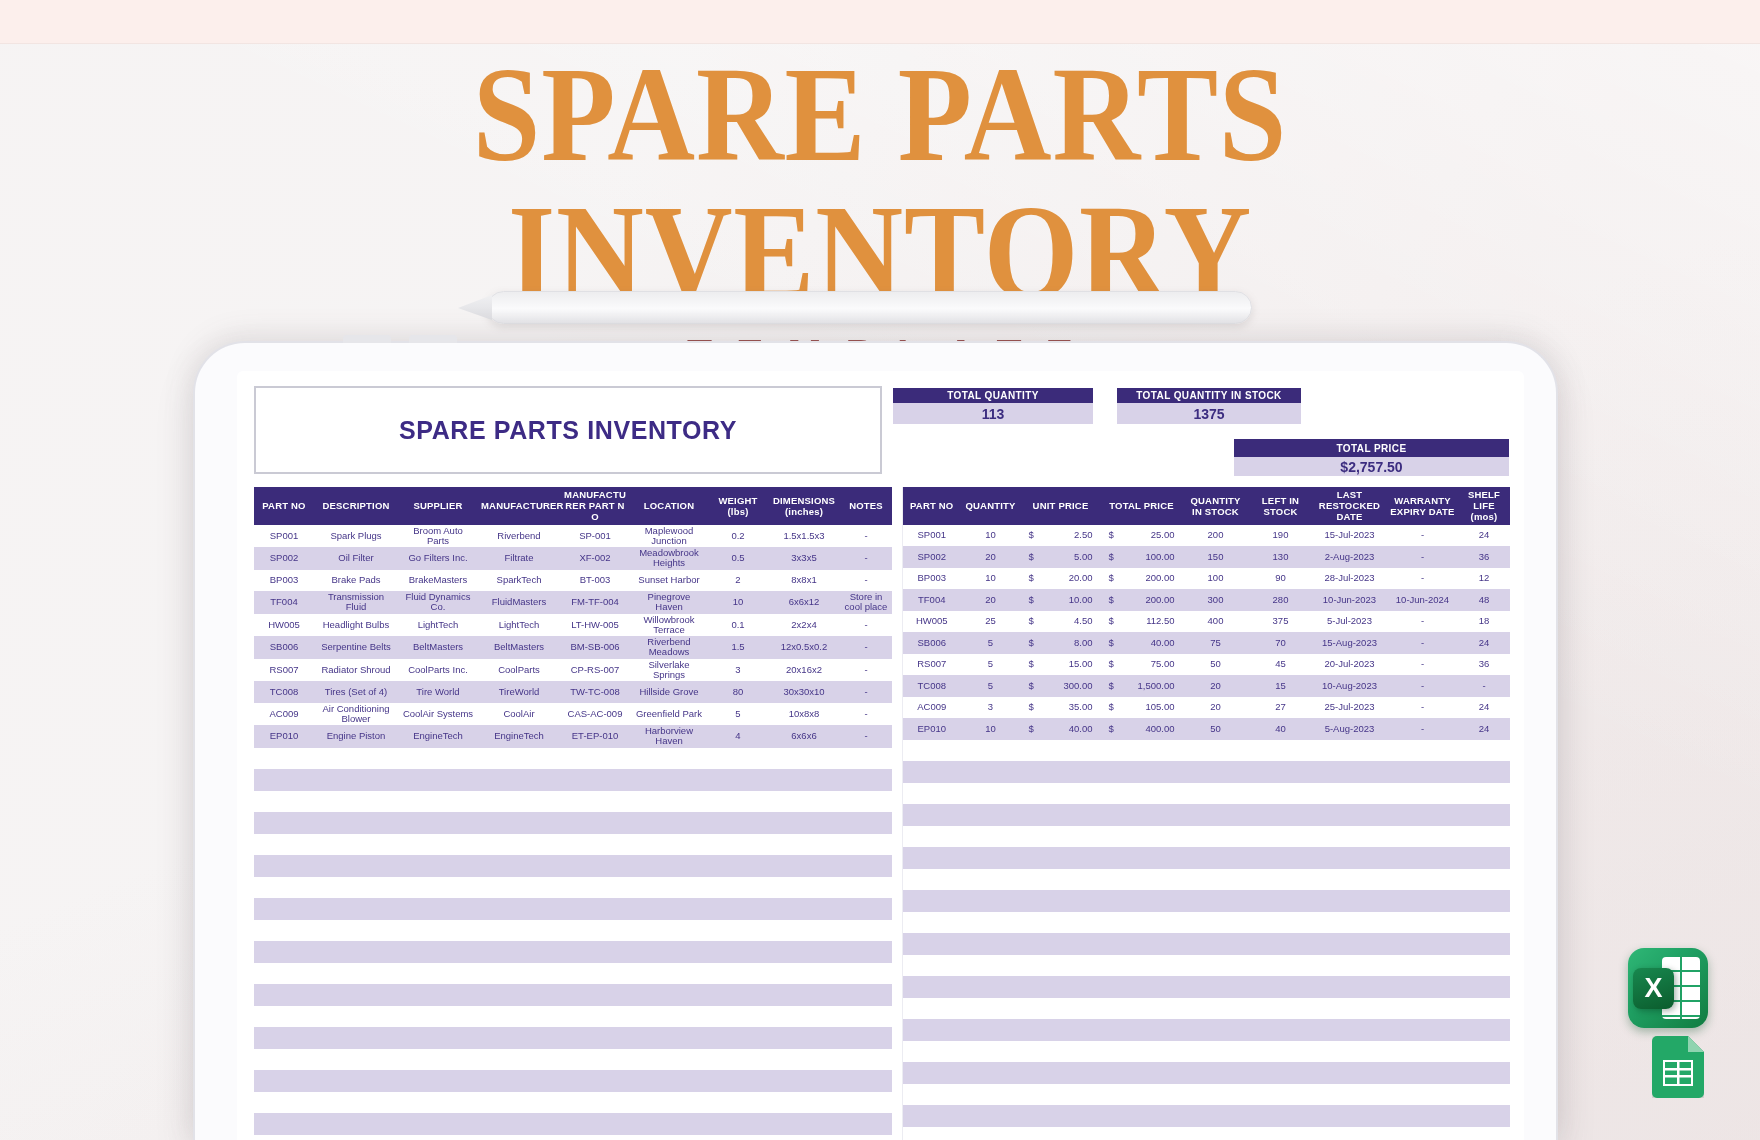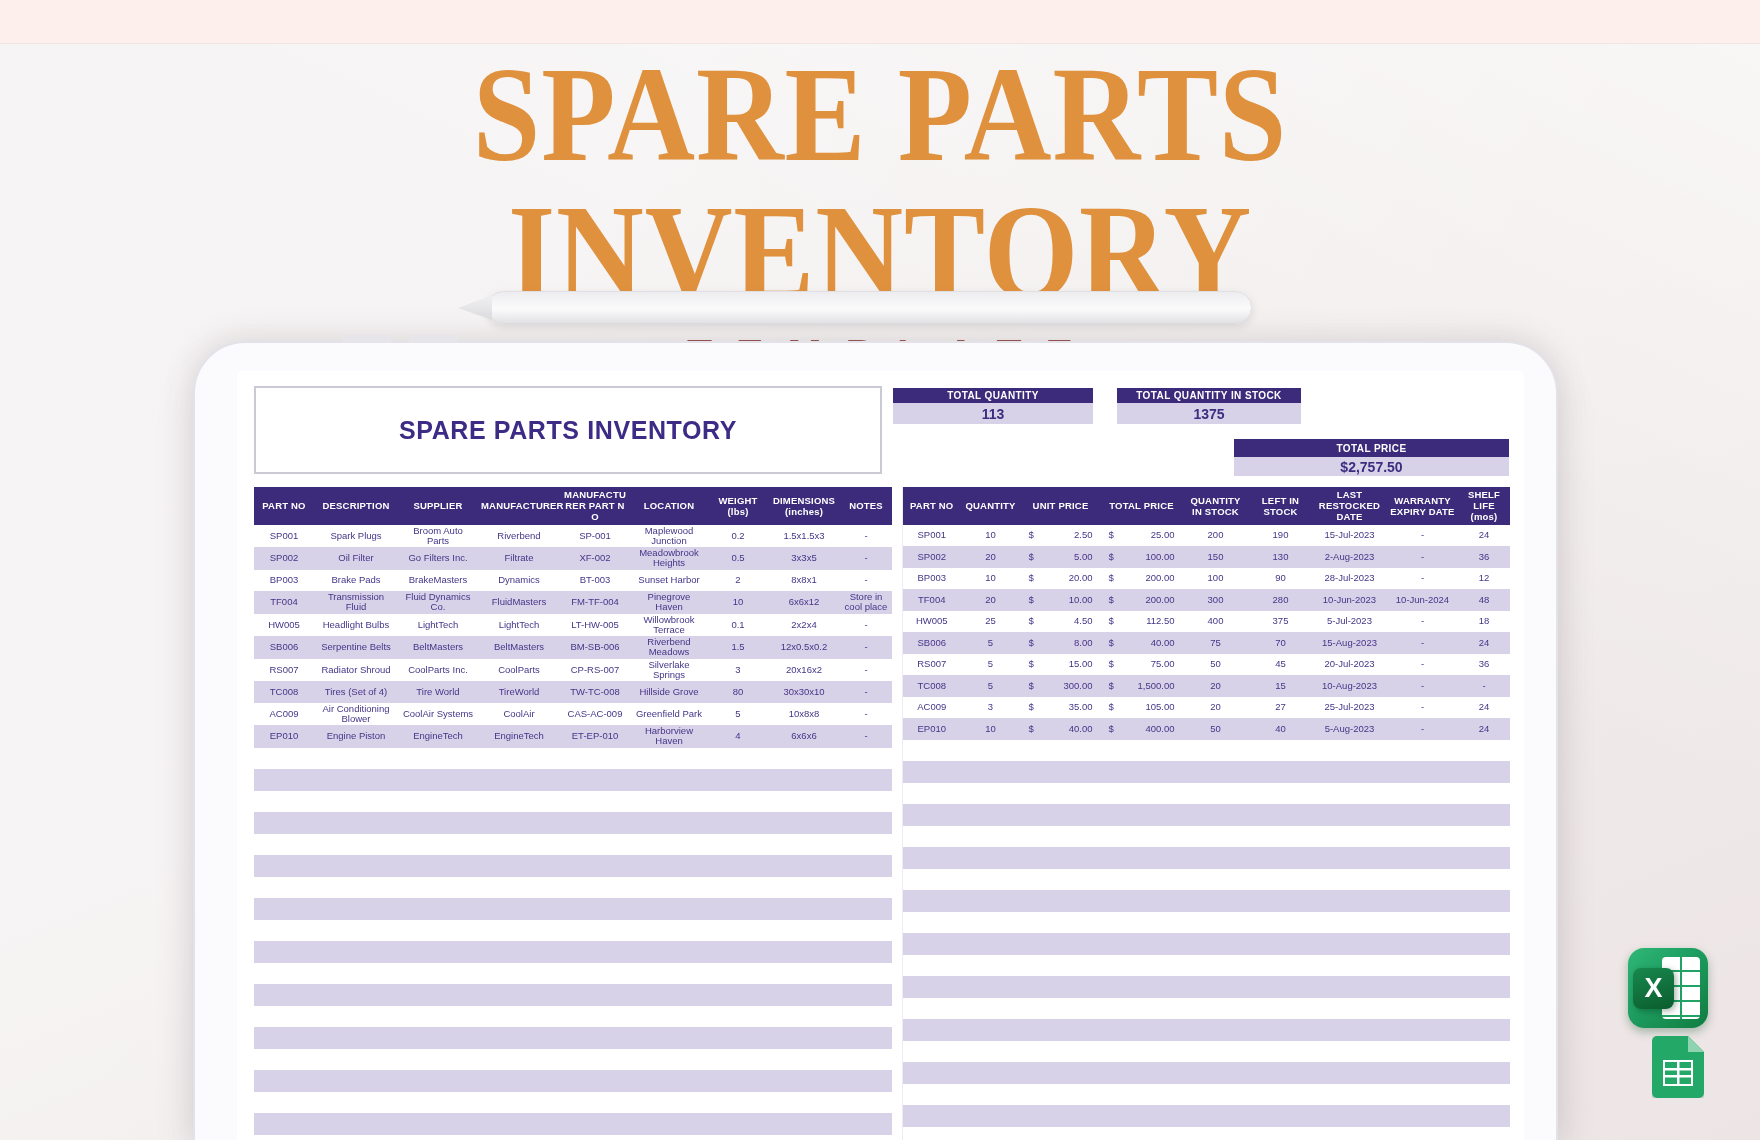--- a/index.html
+++ b/index.html
@@ -246,21 +246,21 @@
               <td>XF-002</td>
               <td>Meadowbrook Heights</td>
               <td>0.5</td>
               <td>3x3x5</td>
               <td>-</td>
             </tr>
             <tr>
               <td>BP003</td>
               <td>Brake Pads</td>
               <td>BrakeMasters</td>
-              <td>Dynamics</td>
+              <td>SparkTech</td>
               <td>BT-003</td>
               <td>Sunset Harbor</td>
               <td>2</td>
               <td>8x8x1</td>
               <td>-</td>
             </tr>
             <tr>
               <td>TF004</td>
               <td>Transmission Fluid</td>
               <td>Fluid Dynamics Co.</td>

